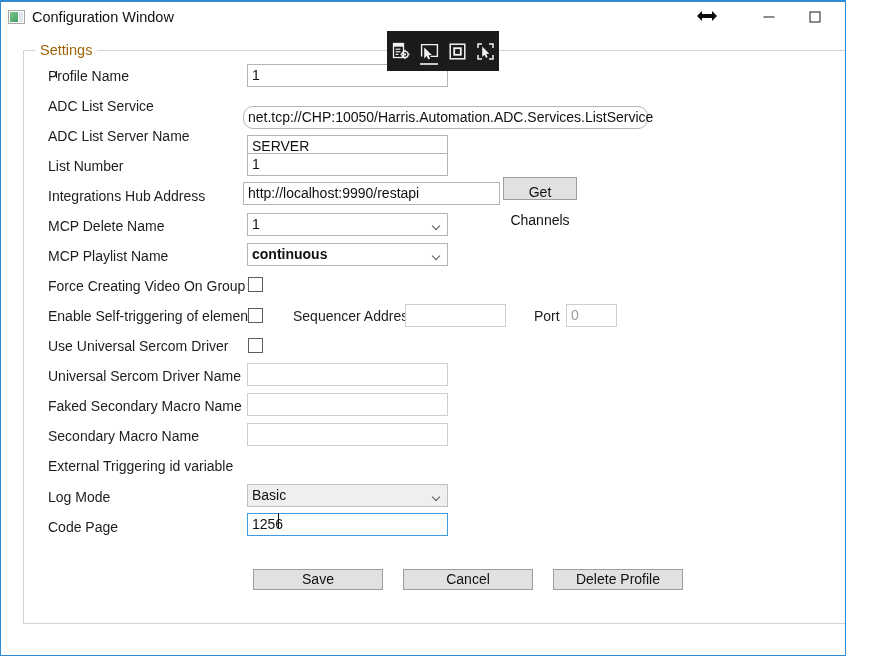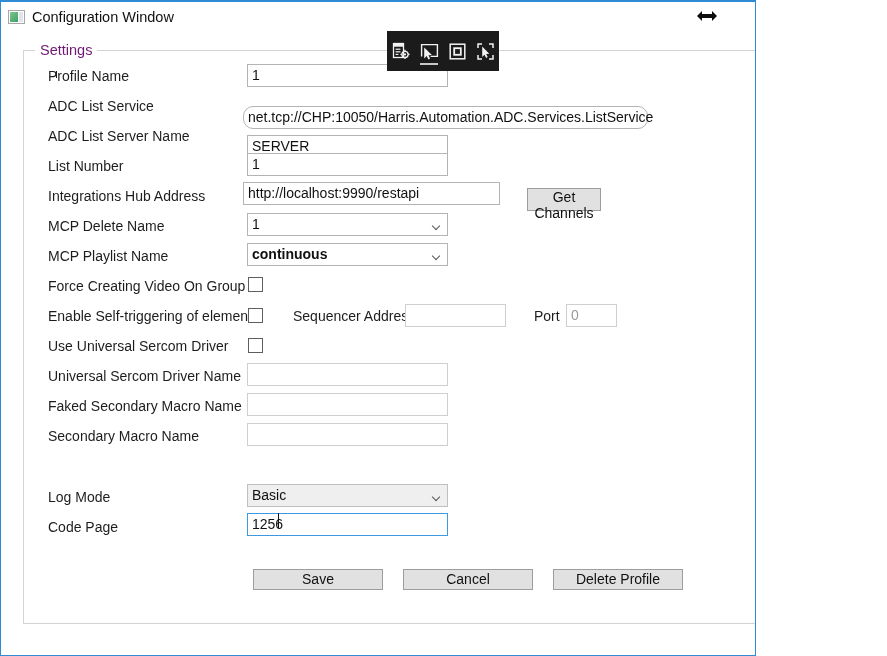--- a/index.html
+++ b/index.html
@@ -6,21 +6,21 @@
   html, body {
     margin: 0; padding: 0;
     width: 887px; height: 656px;
     background: #ffffff;
     font-family: "Liberation Sans", sans-serif;
     overflow: hidden;
   }
   #window {
     position: absolute;
     left: 0; top: 0;
-    width: 756px; height: 656px;
+    width: 846px; height: 656px;
     background: #ffffff;
     border: 1px solid #2e8bd4;
     border-top-width: 2px;
     overflow: hidden;
   }
   
   #titlebar {
     position: absolute; left: 0; top: 0;
     width: 885px; height: 30px;
     background: #ffffff;
@@ -118,21 +118,21 @@
   
   #settings-group {
     position: absolute; left: 22px; top: 48px;
     width: 842px; height: 574px;
     border: 1px solid #d3d3d3;
   }
   #settings-legend {
     position: absolute; left: 34px; top: 40px;
     background: #ffffff;
     padding: 0 5px;
-    font-size: 14.5px; color: #701a75;
+    font-size: 14.5px; color: #a16207;
     z-index: 5;
   }
   .lbl {
     position: absolute; left: 47px; top: 0;
     font-size: 14px; color: #1d1d1d;
     white-space: nowrap;
   }
   .txt {
     position: absolute;
     height: 23px;
@@ -268,21 +268,21 @@
   <div class="txt" style="left:242px; top:104px; width:405px;border-radius:10px;">net.tcp://CHP:10050/Harris.Automation.ADC.Services.ListService</div>
 
   <div class="lbl" style="top:126px">ADC List Server Name</div>
   <div class="txt" style="left:246px; top:121px; width:201px;margin-top:12px;">SERVER</div>
 
   <div class="lbl" style="top:156px">List Number</div>
   <div class="txt" style="left:246px; top:151px; width:201px;">1</div>
 
   <div class="lbl" style="top:186px">Integrations Hub Address</div>
   <div class="txt" style="left:242px; top:180px; width:257px;">http://localhost:9990/restapi</div>
-  <div class="btn" style="left:502px; top:186px; width:74px; height:23px; line-height:16px;margin-left:24px;">Get Channels</div>
+  <div class="btn" style="left:502px; top:175px; width:74px; height:23px; line-height:28px;">Get Channels</div>
 
   <div class="lbl" style="top:216px">MCP Delete Name</div>
   <div class="combo" style="left:246px; top:211px; width:201px;">
     <span>1</span>
     <span class="chev"></span>
   </div>
 
   <div class="lbl" style="top:246px">MCP Playlist Name</div>
   <div class="combo" style="left:246px; top:241px; width:201px;font-weight:bold;">
     <span>continuous</span>
@@ -304,20 +304,21 @@
 
   <div class="lbl" style="top:366px">Universal Sercom Driver Name</div>
   <div class="txt empty" style="left:246px; top:361px; width:201px;"></div>
 
   <div class="lbl" style="top:396px">Faked Secondary Macro Name</div>
   <div class="txt empty" style="left:246px; top:391px; width:201px;"></div>
 
   <div class="lbl" style="top:426px">Secondary Macro Name</div>
   <div class="txt empty" style="left:246px; top:421px; width:201px;"></div>
 
+  <div class="lbl" style="top:456px">External Triggering id variable</div>
 
   <div class="lbl" style="top:487px">Log Mode</div>
   <div class="combo grey" style="left:246px; top:482px; width:201px;">
     <span>Basic</span>
     <span class="chev"></span>
   </div>
 
   <div class="lbl" style="top:517px">Code Page</div>
   <div class="txt focused" style="left:246px; top:511px; width:201px;">1256</div>
   <div id="caret"></div>

